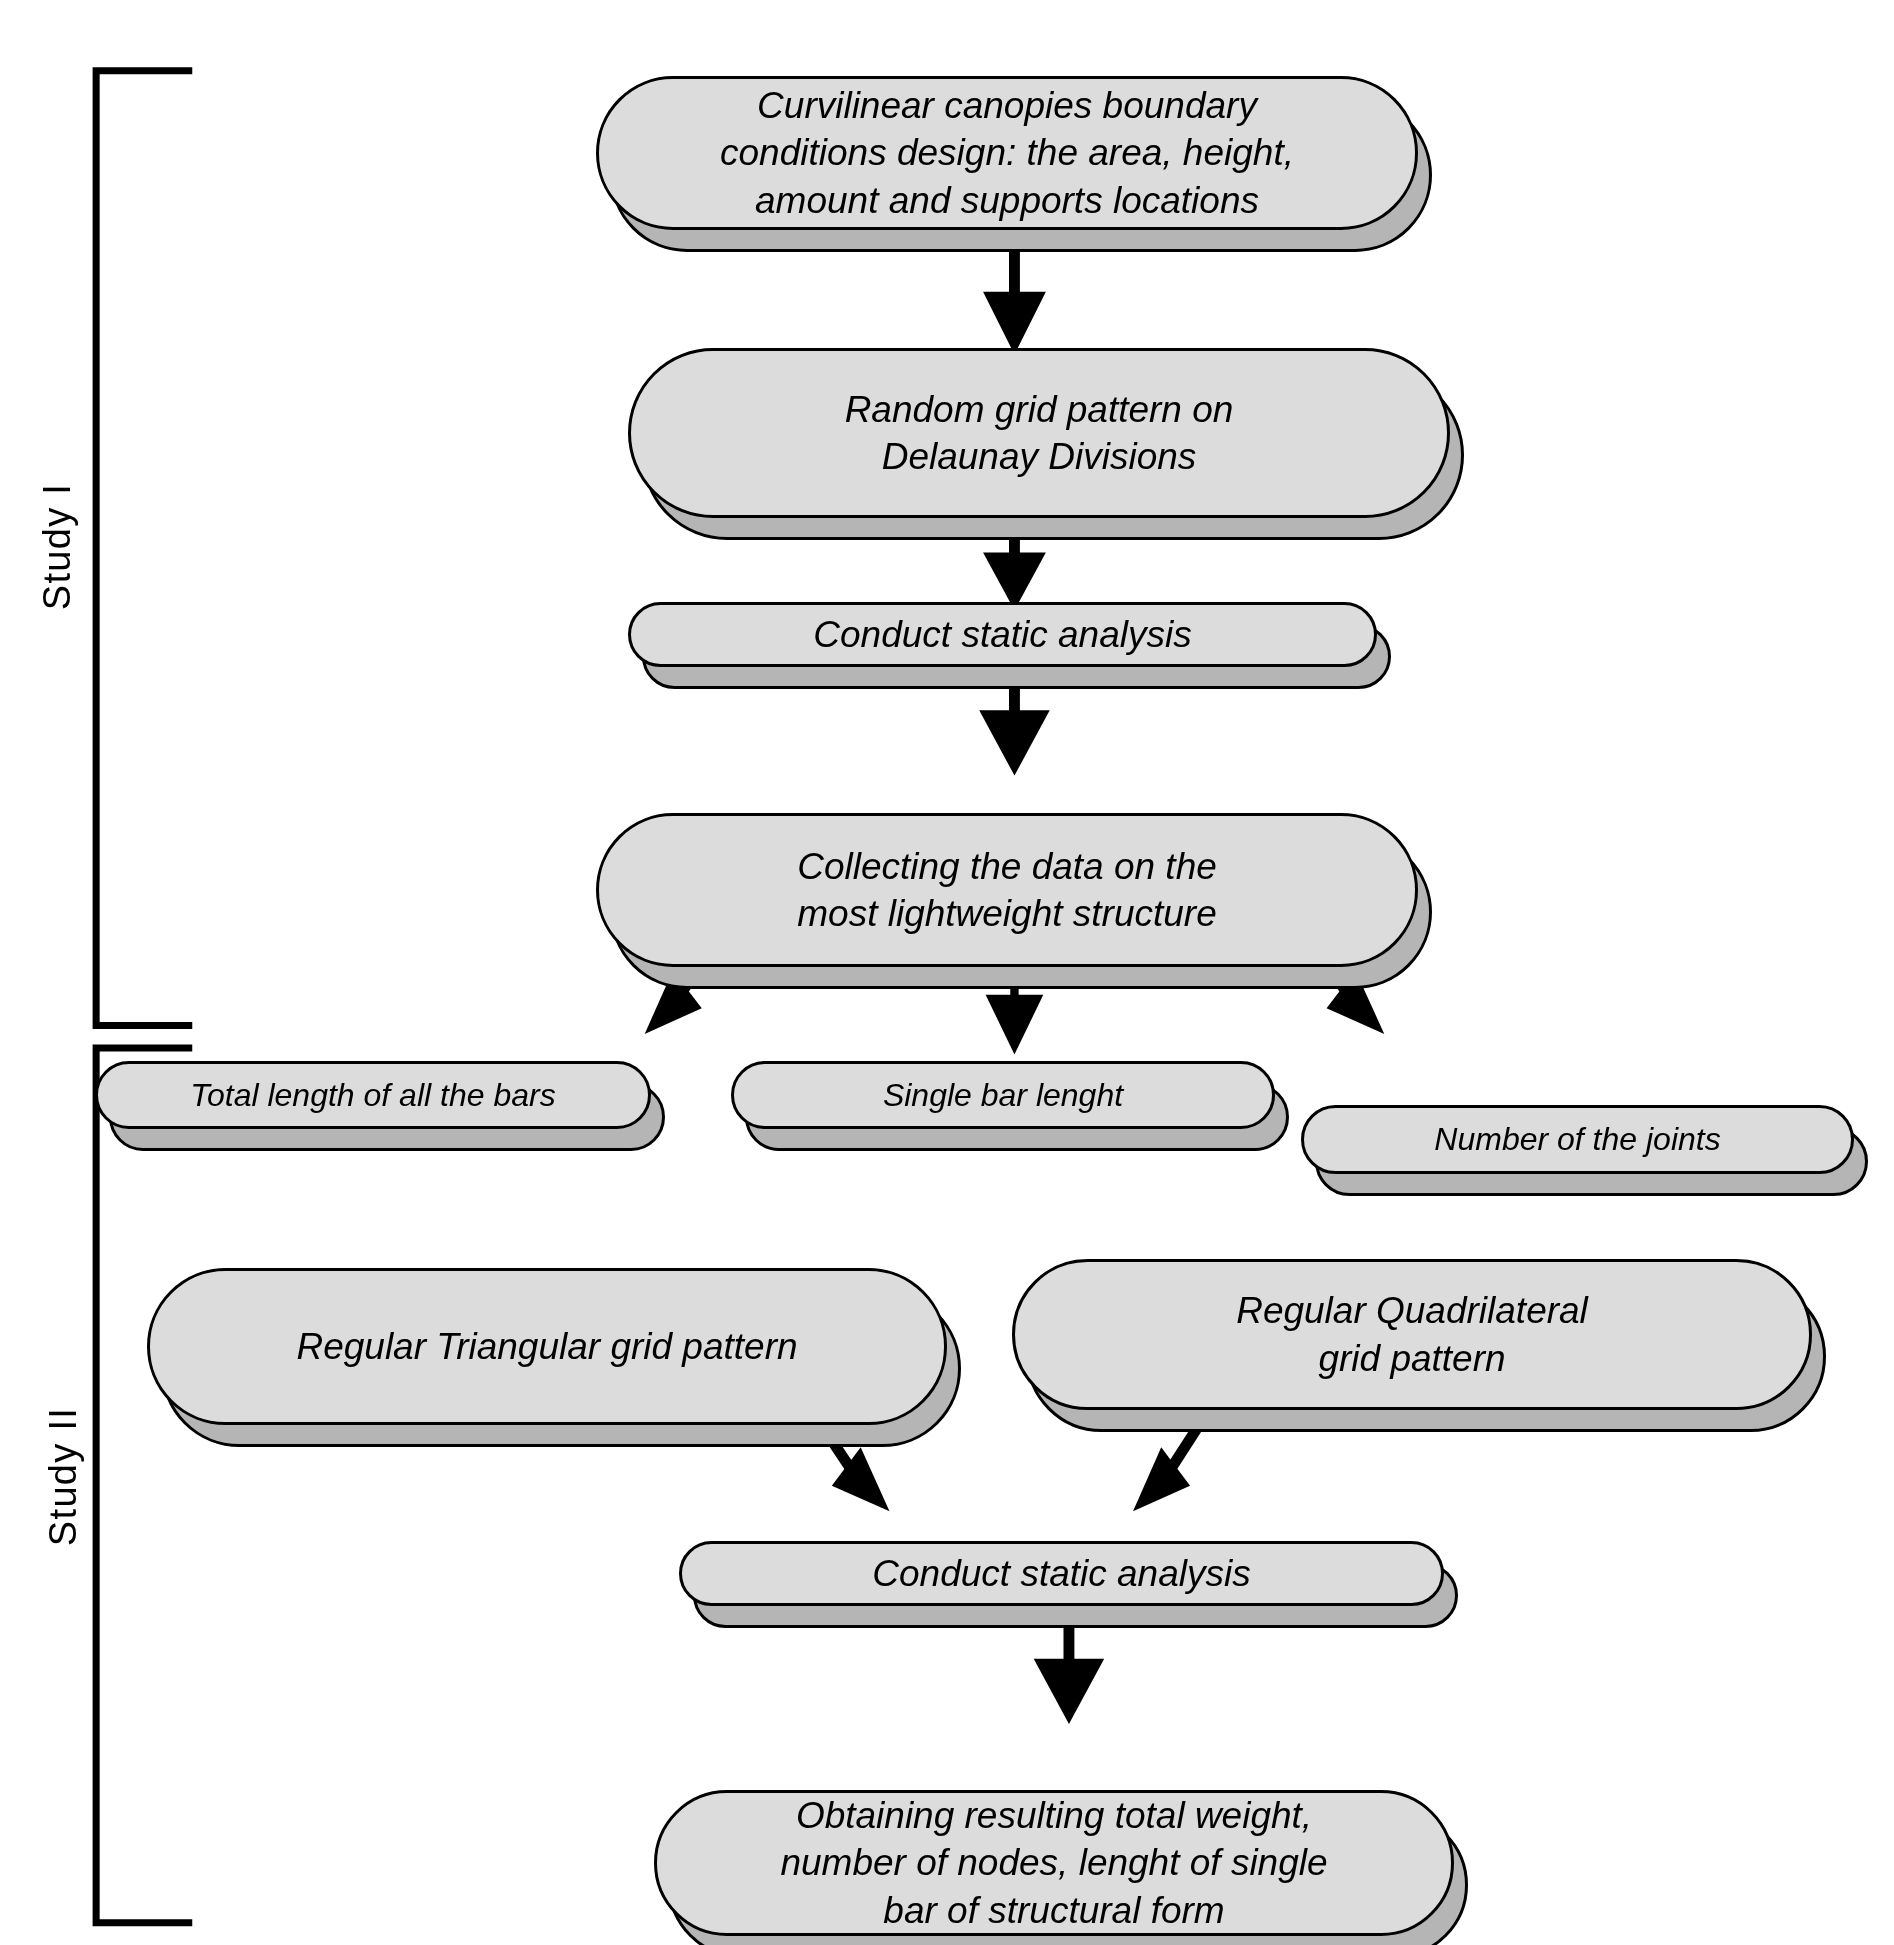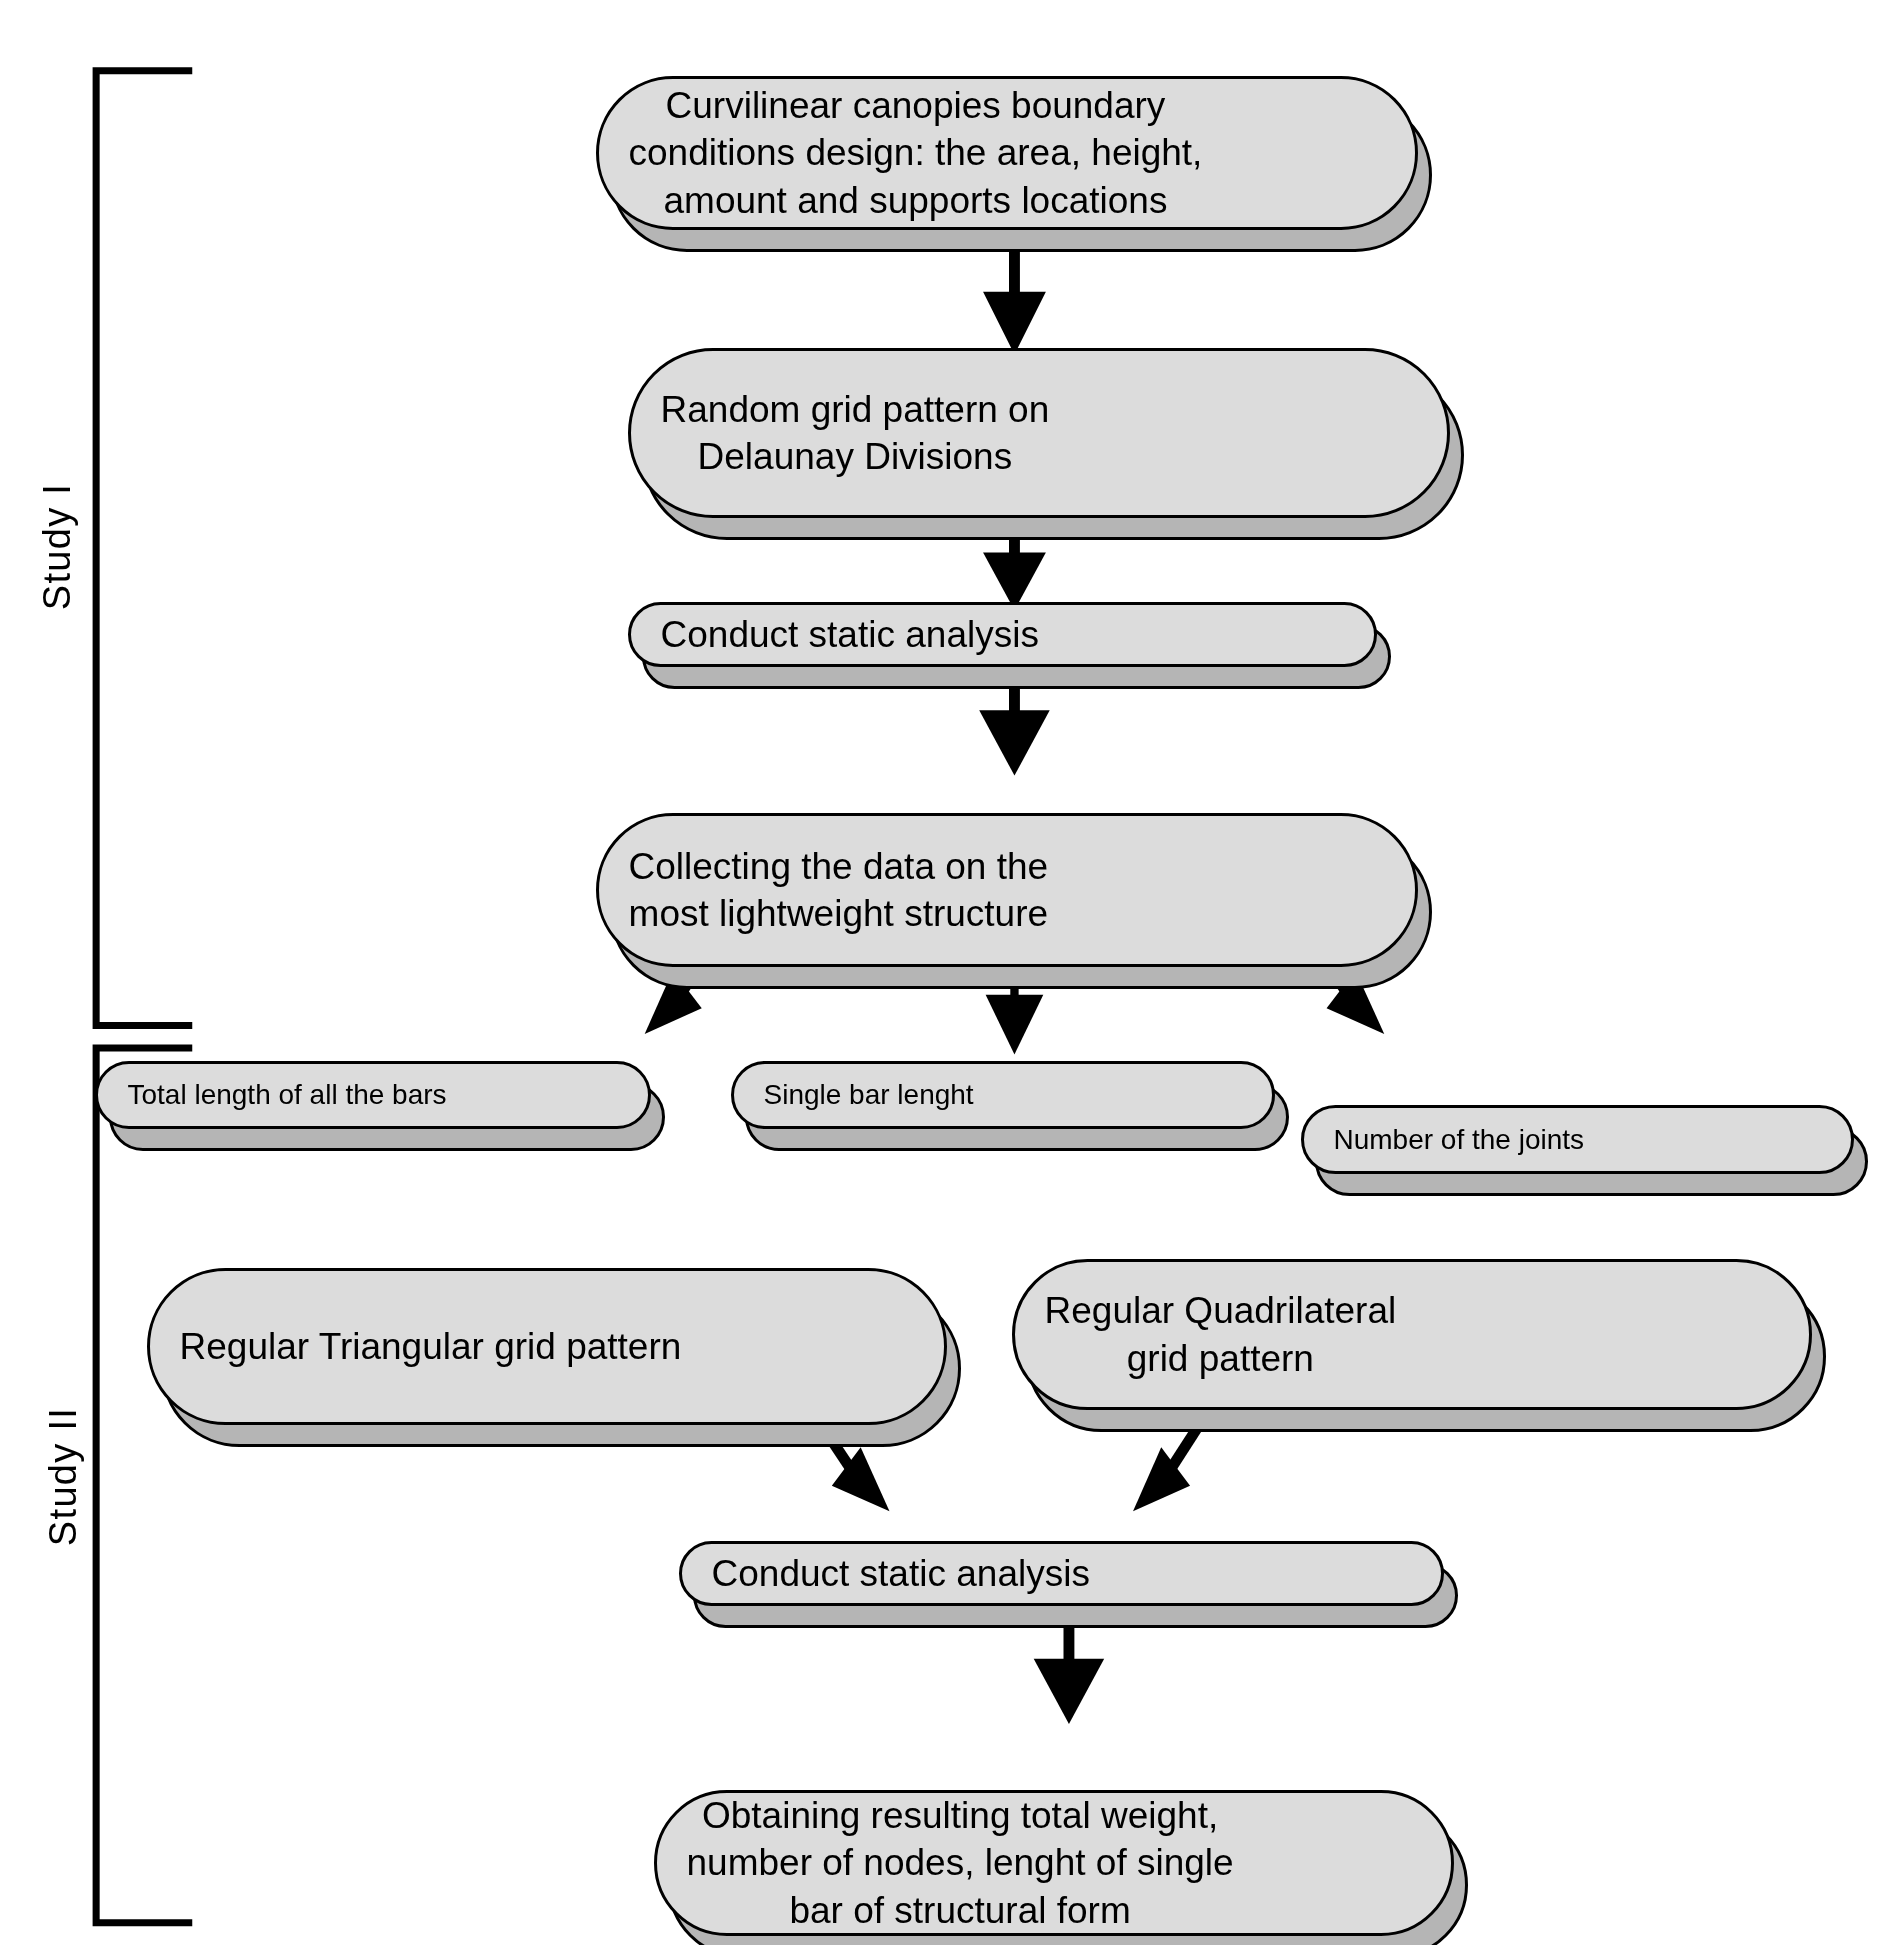--- a/index.html
+++ b/index.html
@@ -49,23 +49,24 @@
     position: absolute;
     left: 0;
     top: 0;
     right: 14px;
     bottom: 22px;
     background: #dcdcdc;
     border: 3.2px solid #000000;
     border-radius: 640px;
     display: flex;
     align-items: center;
-    justify-content: flex-start;
+    justify-content: center;
     box-sizing: border-box;
     z-index: 3;
+    font-style: italic;
   }
   .node .shadow {
     position: absolute;
     left: 14px;
     top: 22px;
     right: 0;
     bottom: 0;
     background: #b5b5b5;
     border: 3.2px solid #000000;
     border-radius: 640px;
@@ -74,21 +75,21 @@
   }
   .node .label {
     font-size: 37px;
     line-height: 1.28;
     text-align: center;
     color: #000;
     padding: 0 29.5px;
     white-space: pre-line;
     letter-spacing: 0px;
   }
-  .node.small .label { font-size: 28px; }
+  .node.small .label { font-size: 32px; }
 </style>
 </head>
 <body>
 
 <div id="canvas">
 
   <svg id="vector-layer" viewBox="0 0 2957 3036">
 
     <g>
       <path d="M 300,110 L 150,110 L 150,1600 L 300,1600" fill="none" stroke="#000" stroke-width="11"></path>

